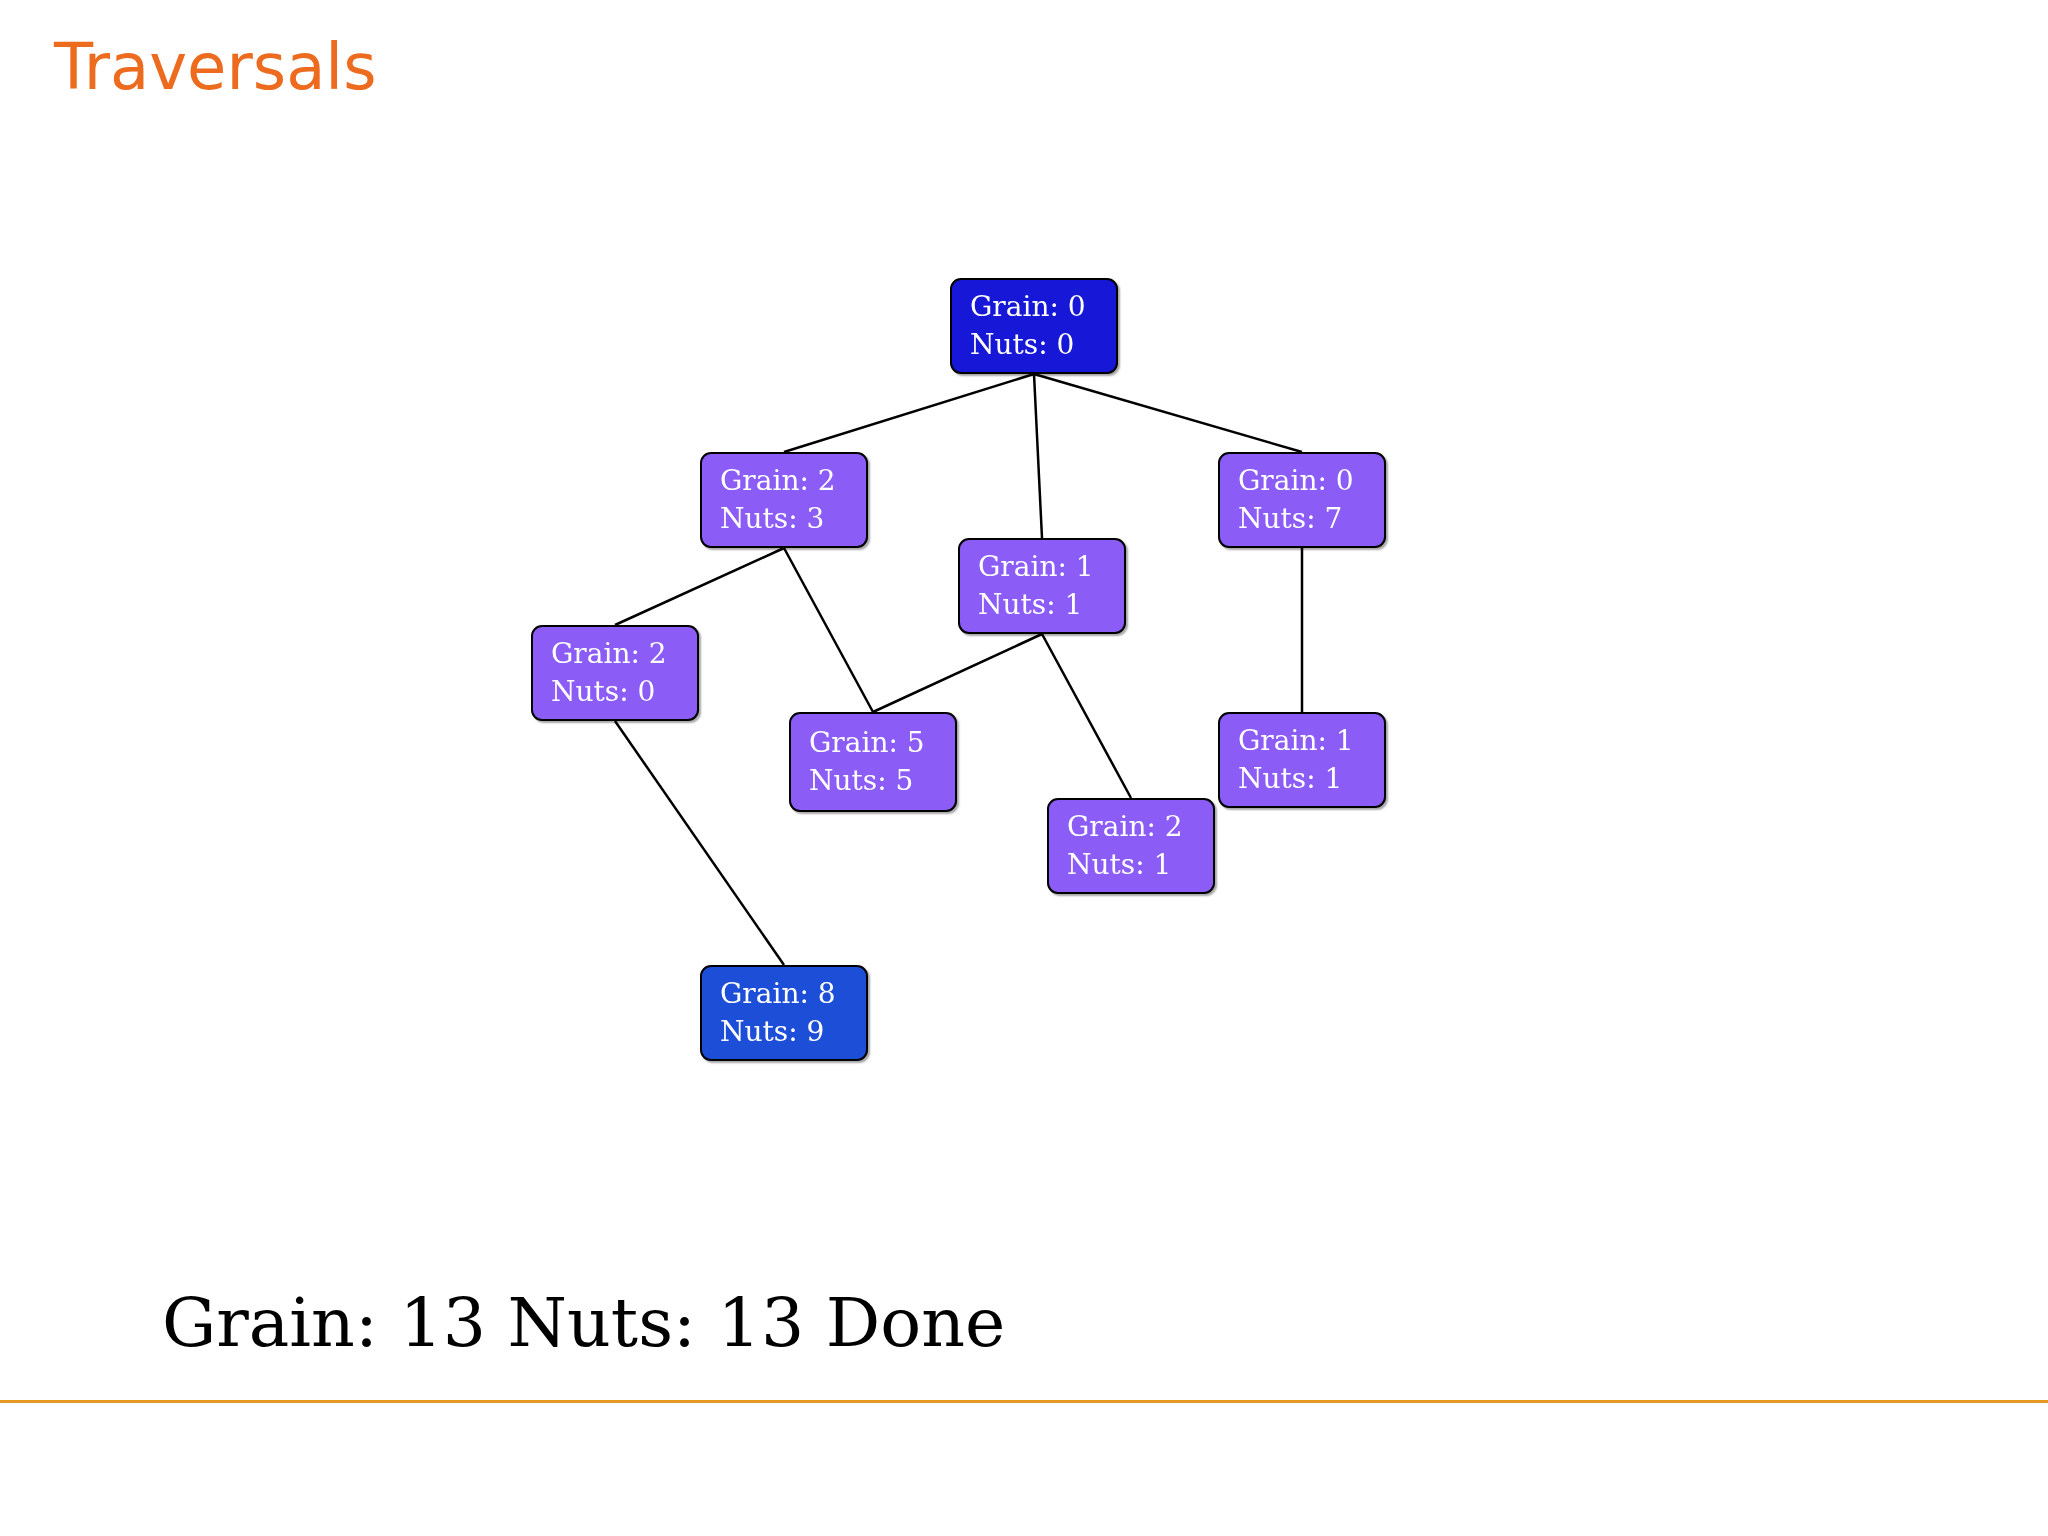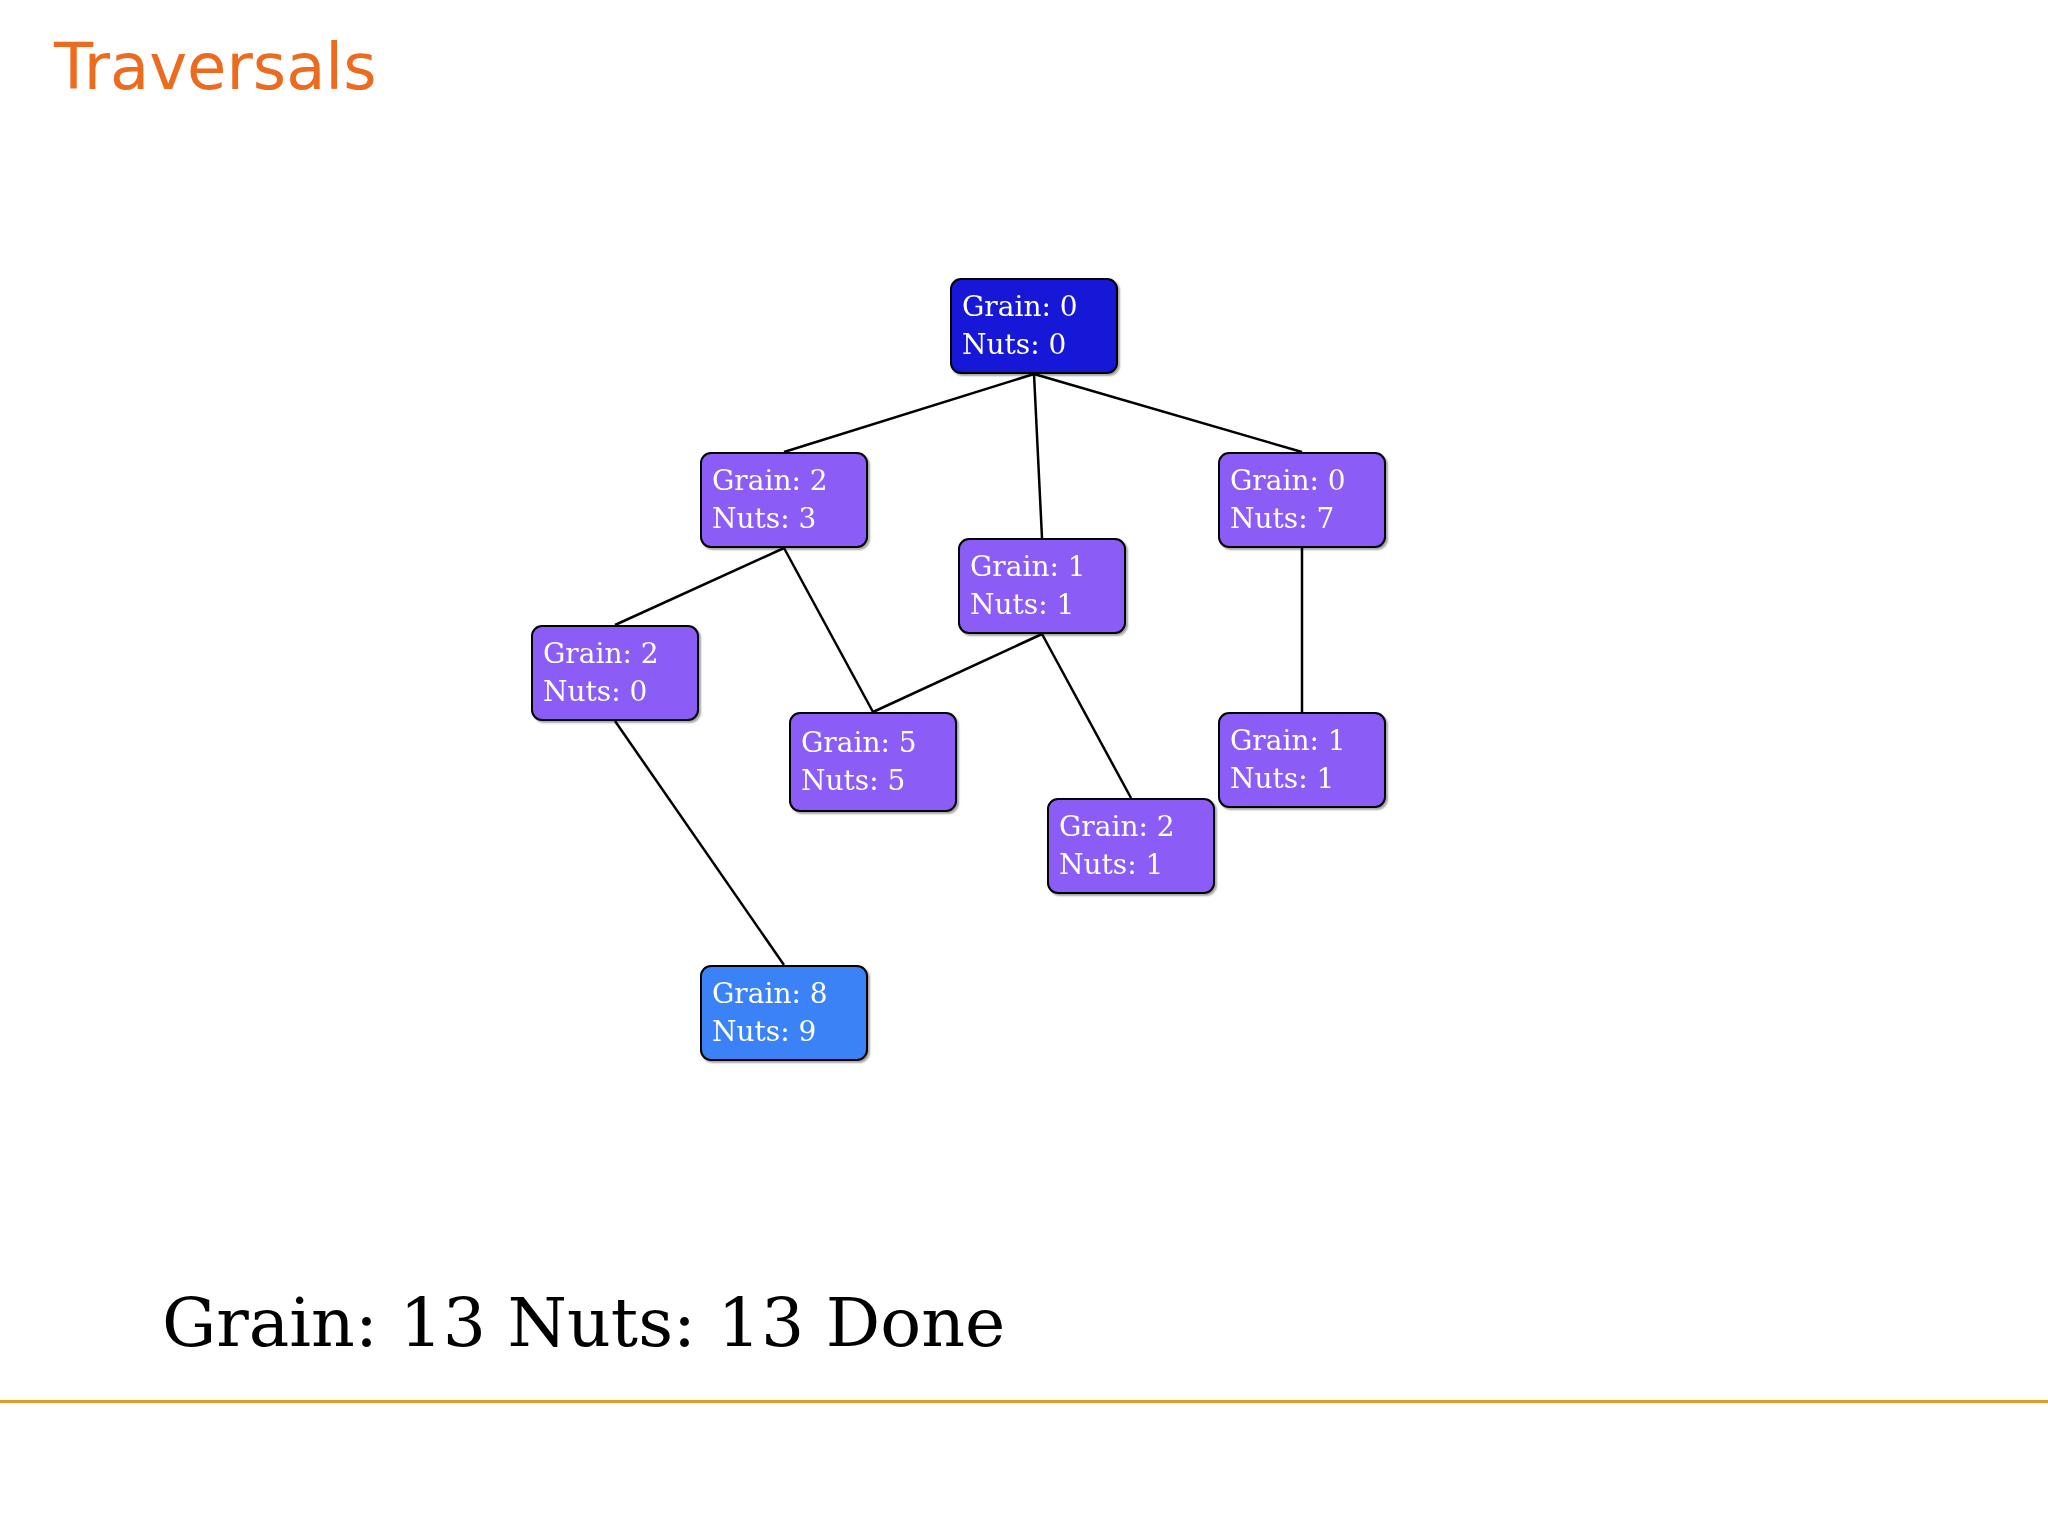--- a/index.html
+++ b/index.html
@@ -52,33 +52,33 @@
     box-sizing: border-box;
     border: 2.5px solid #000000;
     border-radius: 11px;
     color: #ffffff;
     font-family: "DejaVu Serif", serif;
     font-size: 28px;
     line-height: 1.18;
     display: flex;
     flex-direction: column;
     justify-content: center;
-    padding-left: 10px;
+    padding-left: 18px;
     box-shadow: 2px 2px 2px rgba(0,0,0,0.35);
     white-space: nowrap;
     pointer-events: auto;
   }
   .tree-node .row {
     display: block;
     height: 38px;
     line-height: 38px;
   }
   .node-green { background: #8b5cf6; }
   .node-blue  { background: #1717D8; }
-  .node-dark  { background: #3b82f6; }
+  .node-dark  { background: #1d4ed8; }
 
   
   #status-line {
     position: absolute;
     left: 162px;
     top: 1283px;
     font-family: "DejaVu Serif", serif;
     font-size: 68px;
     color: #000000;
     white-space: nowrap;

